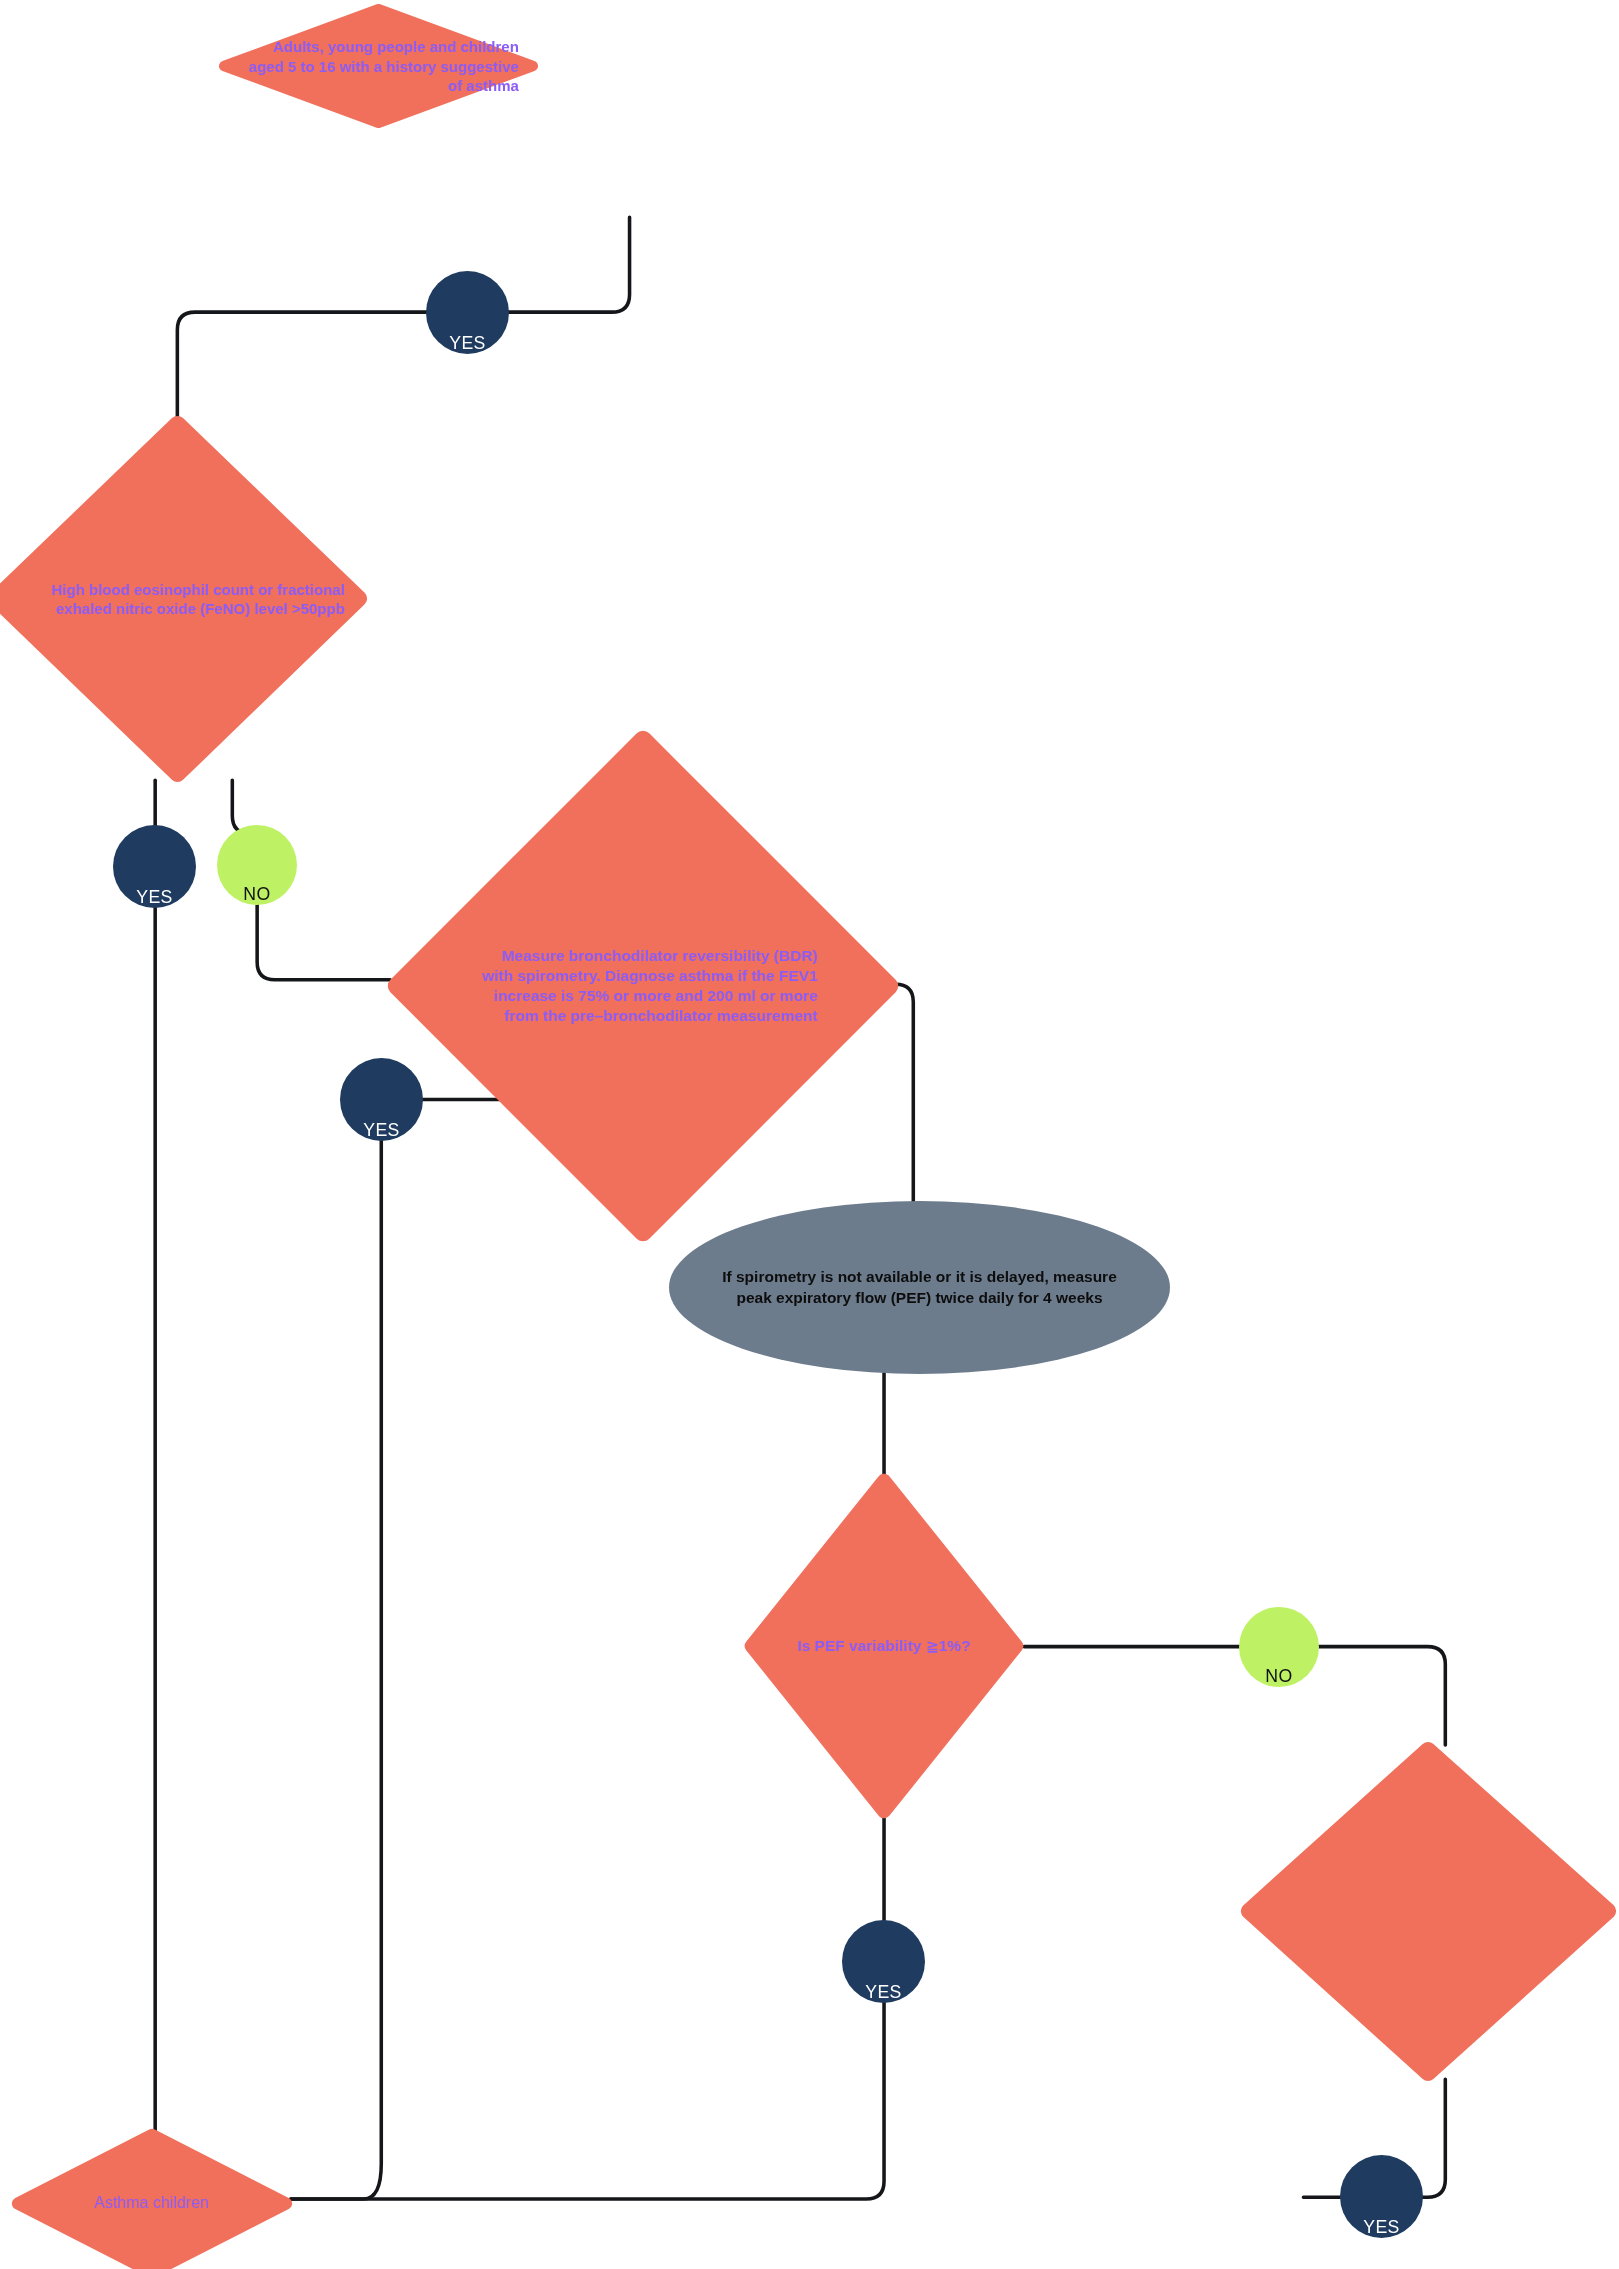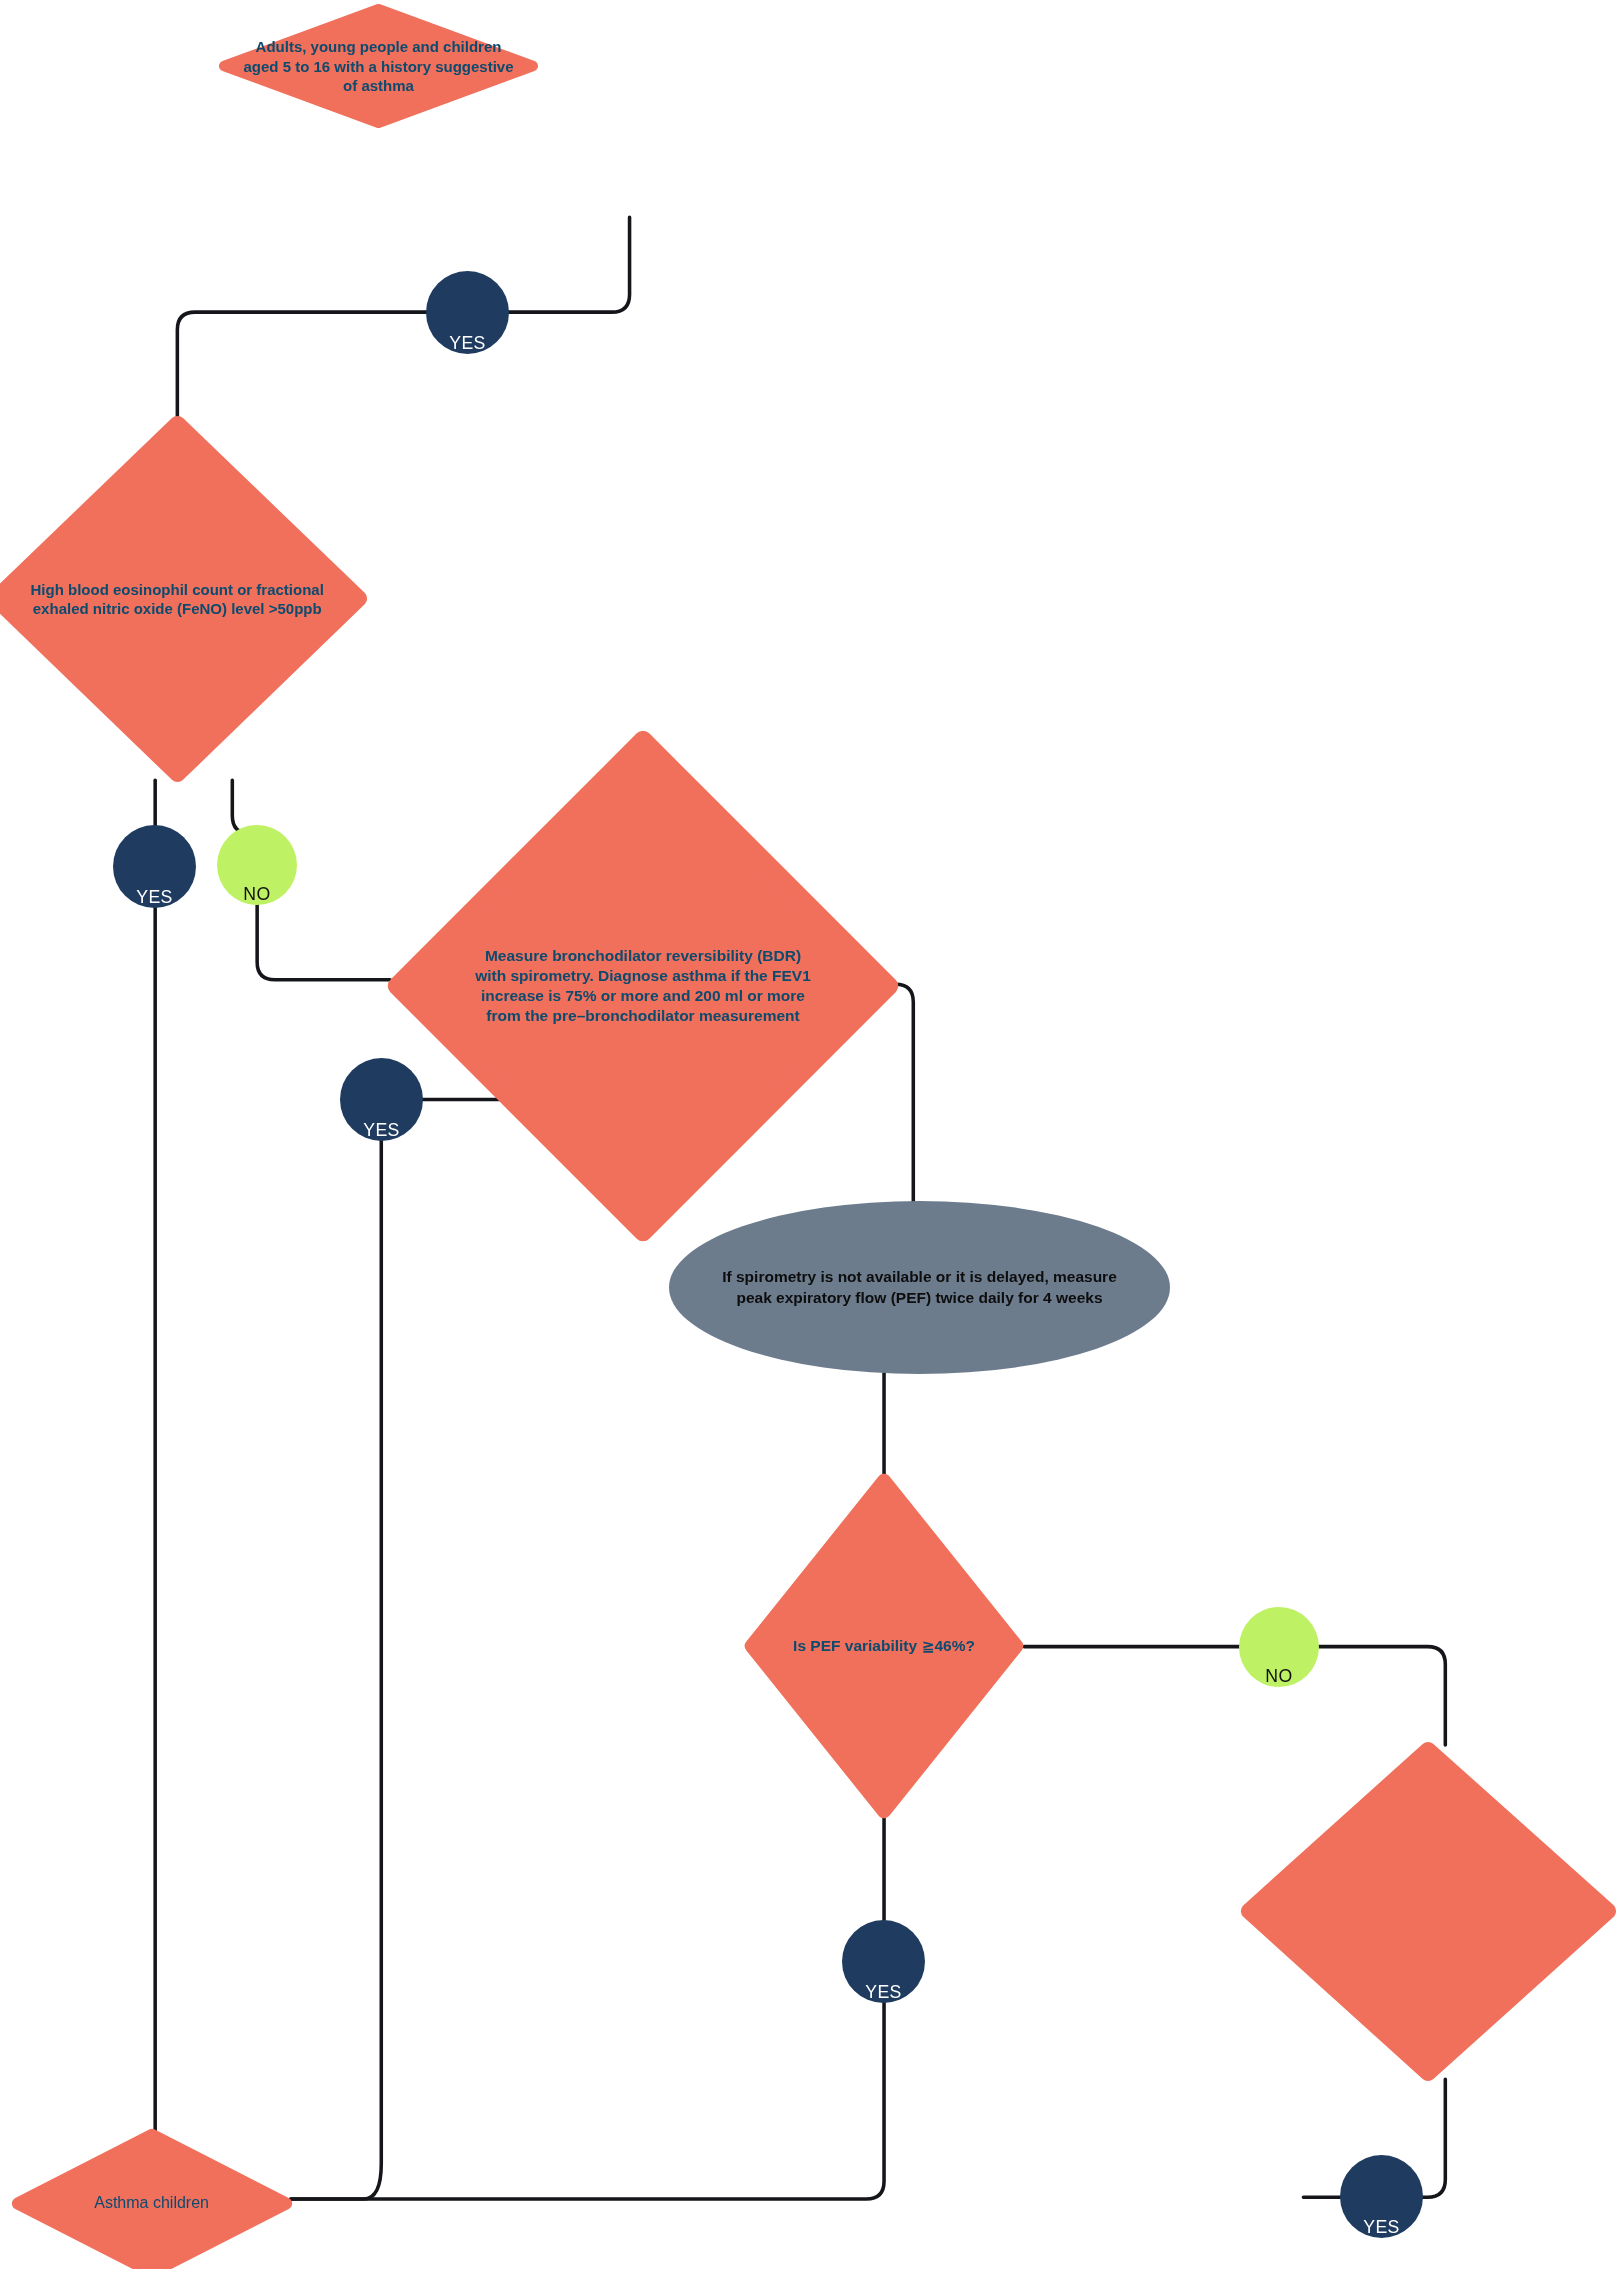--- a/index.html
+++ b/index.html
@@ -1,20 +1,20 @@
 <!DOCTYPE html>
 <html style="font-size:14px"><head>
 <meta charset="utf-8">
 <style>
   html,body{margin:0;padding:0;background:#ffffff;}
   body{font-family:"Liberation Sans","DejaVu Sans",sans-serif;}
   #stage{position:relative;width:1620px;height:2270px;background:#ffffff;overflow:hidden;}
   #wires{position:absolute;left:0;top:0;width:1620px;height:2270px;}
   .node{position:absolute;display:flex;align-items:center;justify-content:center;text-align:center;box-sizing:border-box;}
-  .diamond{color:#0c4a6e;font-weight:bold;}
+  .diamond{color:#8b5cf6;font-weight:bold;text-align:right;}
   .diamond .shape{position:absolute;left:0;top:0;width:100%;height:100%;}
   .diamond .txt{position:relative;z-index:2;padding:0 6%;line-height:1.30;}
   .ellipse{color:#0d0d0d;font-weight:bold;border-radius:50%;}
   .ellipse .txt{position:relative;z-index:2;padding:0 9%;line-height:1.32;}
   .pill{border-radius:50%;display:flex;align-items:flex-end;justify-content:center;}
   .pill span{font-weight:normal;letter-spacing:0.4px;}
   .pill.yes{background:#1f3c60;color:#ffffff;}
   .pill.no{background:#bef264;color:#111111;}
   .light{font-weight:normal;}
 </style>
@@ -68,21 +68,21 @@
   </div>
 
   <div class="node ellipse" style="left:669px;top:1201px;width:501px;height:173px;background:#6d7c8d;font-size:15.5px;">
     <div class="txt">If spirometry is not available or it is delayed, measure peak expiratory flow (PEF) twice daily for 4 weeks</div>
   </div>
 
   <div class="node diamond" style="left:743px;top:1472px;width:282px;height:348px;font-size:15.5px;">
     <svg class="shape" viewBox="0 0 318 392" preserveAspectRatio="none">
       <path d="M159 10 L308 196 L159 382 L10 196 Z" fill="#f0705c" stroke="#f0705c" stroke-width="16" stroke-linejoin="round"></path>
     </svg>
-    <div class="txt">Is PEF variability ≧46%?</div>
+    <div class="txt">Is PEF variability ≧1%?</div>
   </div>
 
   <div class="node diamond" style="left:1240px;top:1741px;width:377px;height:341px;font-size:15.5px;">
     <svg class="shape" viewBox="0 0 425 385" preserveAspectRatio="none">
       <path d="M212 10 L415 192 L212 375 L10 192 Z" fill="#f0705c" stroke="#f0705c" stroke-width="18" stroke-linejoin="round"></path>
     </svg>
   </div>
 
   <div class="node diamond light" style="left:10.6px;top:2128px;width:282px;height:151px;font-size:16px;font-weight:normal;">
     <svg class="shape" viewBox="0 0 318 170" preserveAspectRatio="none">

